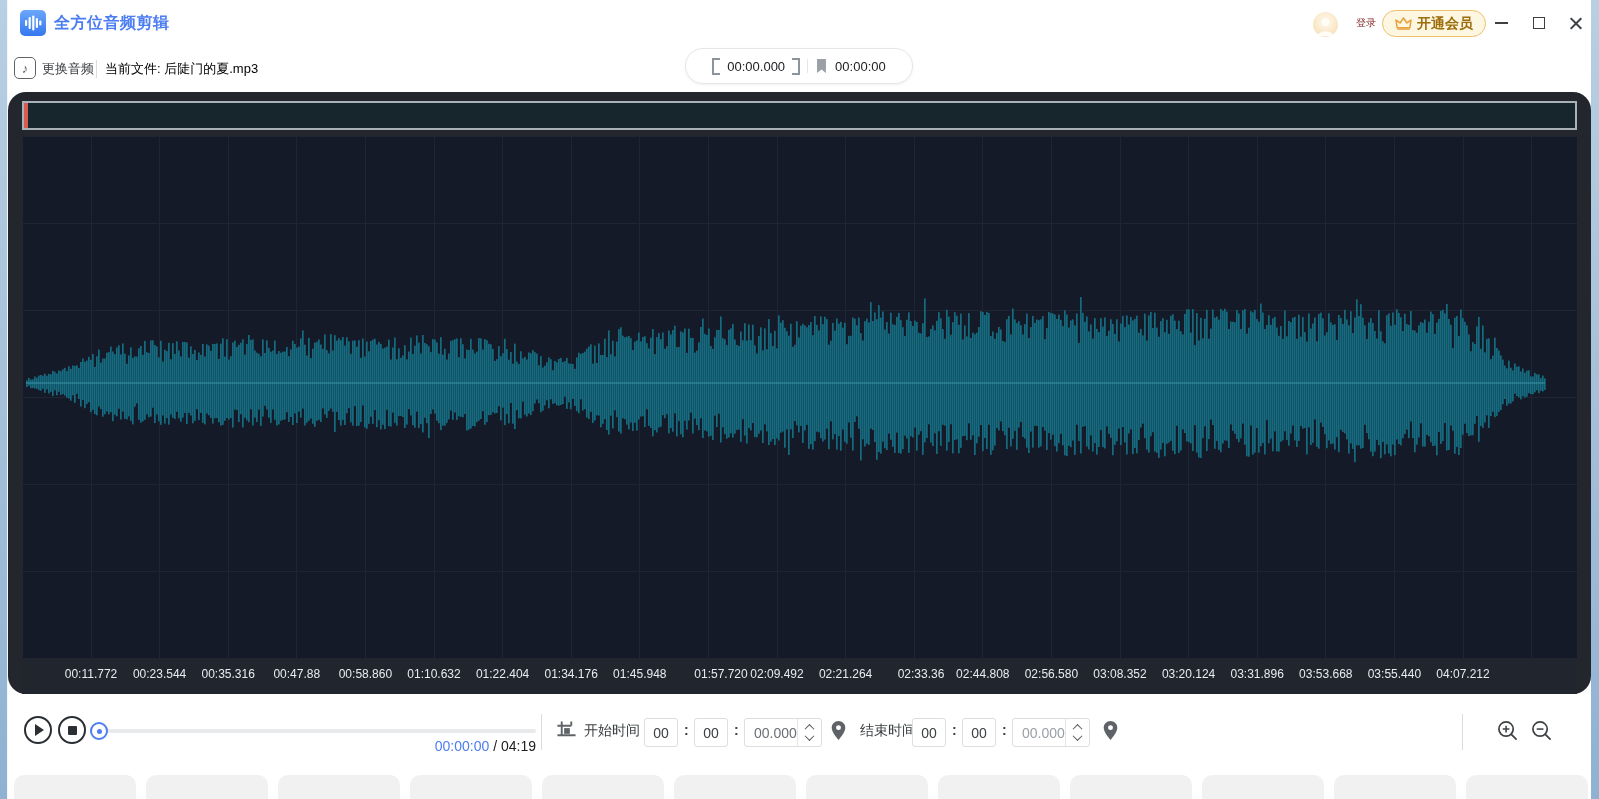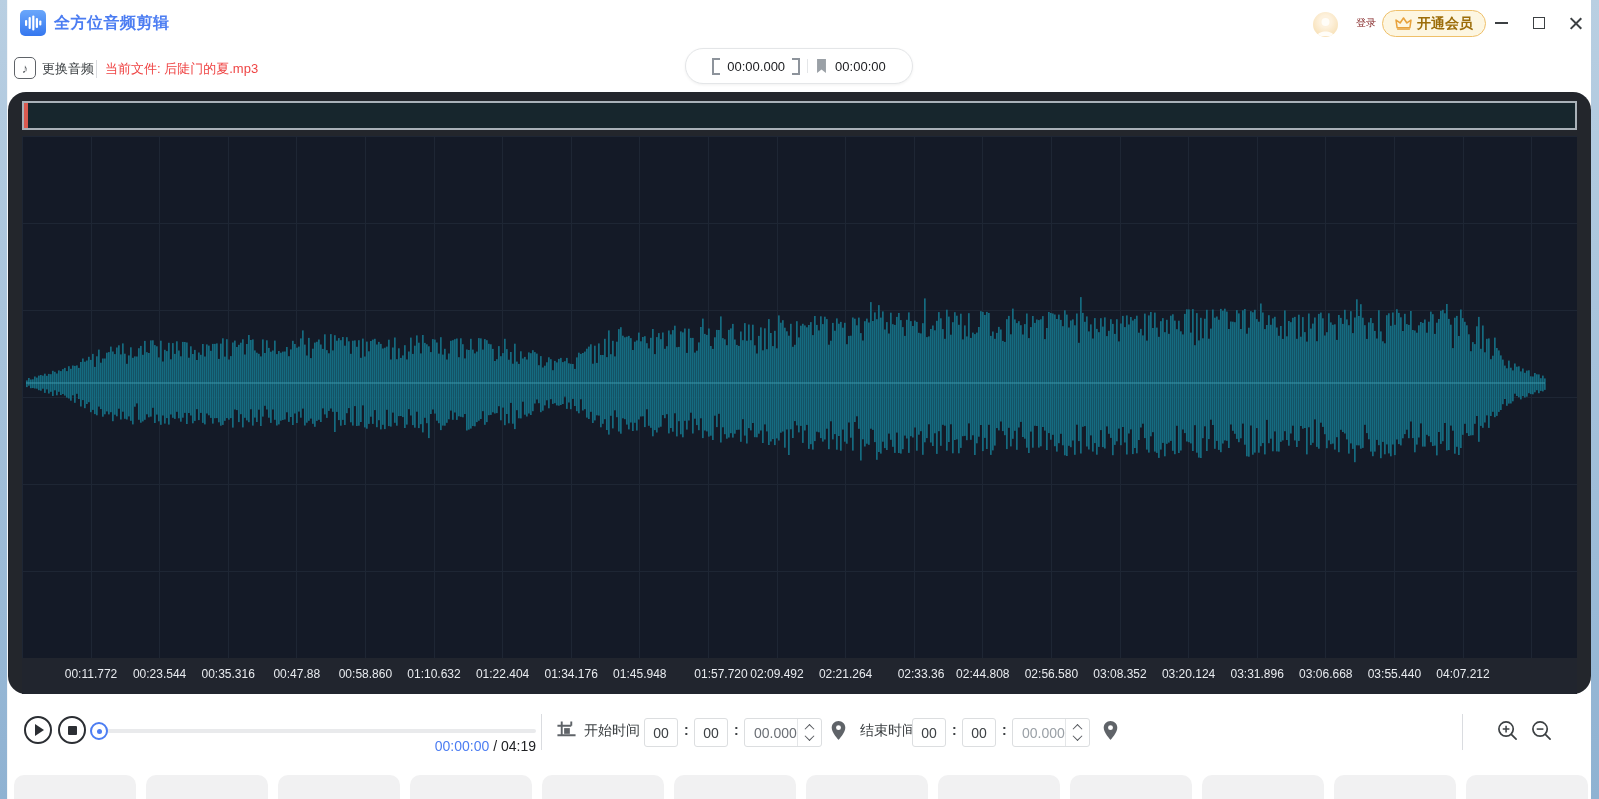--- a/index.html
+++ b/index.html
@@ -32,21 +32,21 @@
   .close-x::before,.close-x::after{ content:""; position:absolute; left:6px; top:-1px; width:1.8px; height:15px; background:#3c4043; }
   .close-x::before{ transform:rotate(45deg);} .close-x::after{ transform:rotate(-45deg);}
 
   
   #toolbar { left:0; top:46px; width:1583px; height:46px; background:#fff; }
   #note-box { left:6px; top:11px; width:22px; height:22px; border:1.6px solid #5f6368; border-radius:5px;
               display:flex; align-items:center; justify-content:center; font-size:13px; color:#5f6368; }
   #change-audio { left:34px; top:0; height:46px; line-height:46px; font-size:13px; color:#3c4043; }
   .vsep { width:1px; background:#dadce0; }
   #sep-file { left:88px; top:14px; height:18px; }
-  #current-file { left:97px; top:0; height:46px; line-height:46px; font-size:13px; color:#ef4444; }
+  #current-file { left:97px; top:0; height:46px; line-height:46px; font-size:13px; color:#000000; }
 
   #timebox { left:677px; top:2px; width:228px; height:36px; background:#fff; border:1px solid #e4e6e8; border-radius:18px;
              box-shadow:0 1px 3px rgba(0,0,0,0.06); display:flex; align-items:center; justify-content:center; gap:7px; }
   .brk { width:8px; height:17px; border:2.4px solid #8d939b; }
   .brk-l { border-right:none; } .brk-r { border-left:none; }
   #timebox .t { font-size:13px; color:#202124; }
   #timebox .tsep { width:1px; height:14px; background:#e4e6e8; }
 
   .tool-ic { top:52px; width:24px; height:24px; display:flex; align-items:center; justify-content:center; }
   #redo-ic{ left:1355px; } #undo-ic{ left:1393px; }
@@ -988,21 +988,21 @@
         <span class="axis-label" style="left: 617.8px;">01:45.948</span>
         <span class="axis-label" style="left: 699px;">01:57.720</span>
         <span class="axis-label" style="left: 755px;">02:09.492</span>
         <span class="axis-label" style="left: 823.6px;">02:21.264</span>
         <span class="axis-label" style="left: 899px;">02:33.36</span>
         <span class="axis-label" style="left: 960.8px;">02:44.808</span>
         <span class="axis-label" style="left: 1029.4px; text-align: center;">02:56.580</span>
         <span class="axis-label" style="left: 1098px;">03:08.352</span>
         <span class="axis-label" style="left: 1166.6px;">03:20.124</span>
         <span class="axis-label" style="left: 1235.2px;">03:31.896</span>
-        <span class="axis-label" style="left: 1303.8px;">03:06.668</span>
+        <span class="axis-label" style="left: 1303.8px;">03:53.668</span>
         <span class="axis-label" style="left: 1372.4px;">03:55.440</span>
         <span class="axis-label" style="left: 1441px;">04:07.212</span>
       </div>
   </div>
 
   <div id="control-bar" class="abs">
     <div id="play-btn" class="abs circle-btn">
         <div class="tri"></div>
       </div>
     <div id="stop-btn" class="abs circle-btn">

